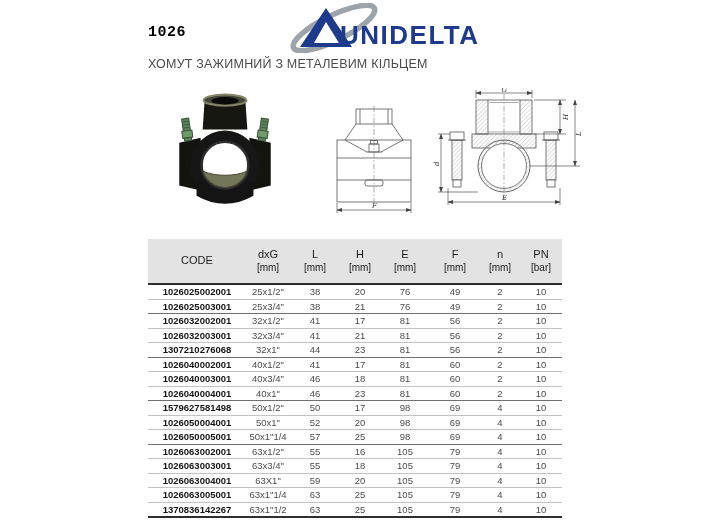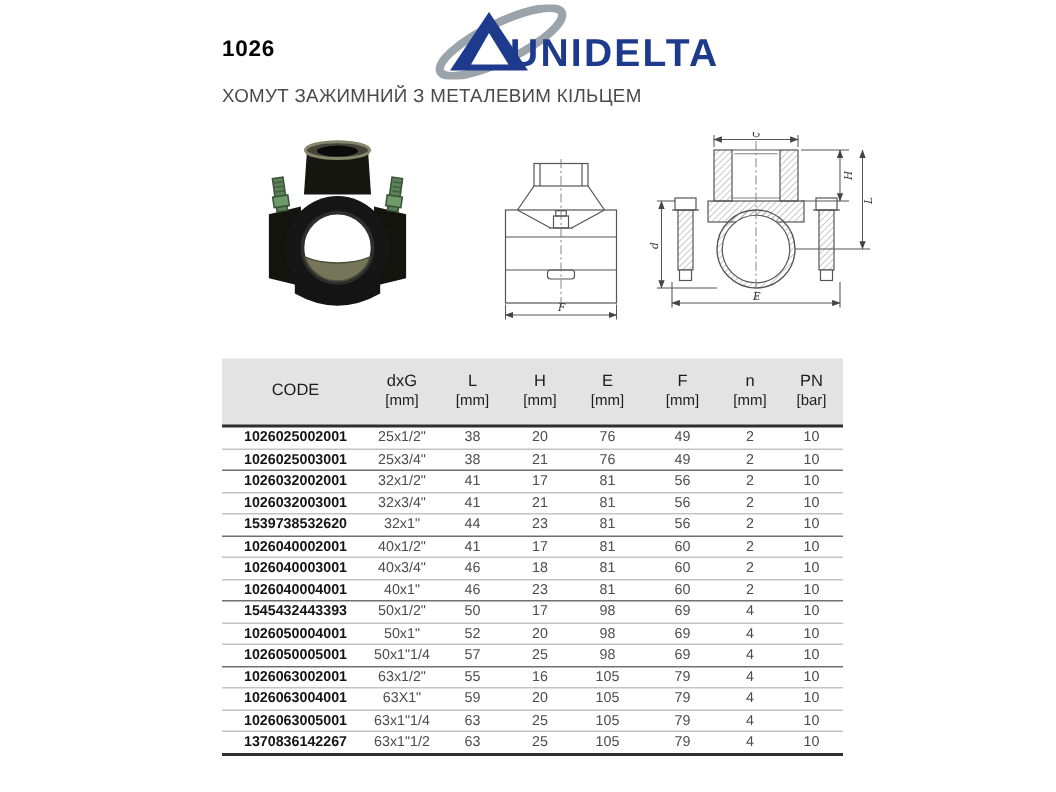--- a/index.html
+++ b/index.html
@@ -4,21 +4,21 @@
 <style>
   html,body{margin:0;padding:0;}
   body{
     width:704px;height:528px;position:relative;overflow:hidden;
     background:#ffffff;
     font-family:"Liberation Sans",sans-serif;
   }
   .abs{position:absolute;}
 
   
-  #product-code{left:148px;top:24px;font-size:15px;font-weight:bold;color:#000;letter-spacing:.5px;}
+  #product-code{left:148px;top:24px;font-size:15px;font-weight:bold;color:#000;letter-spacing:.5px;font-family:Liberation Mono, monospace;}
   #page-title{left:148px;top:57px;font-size:12.5px;color:#4a4a4a;letter-spacing:.2px;}
   #logo{left:286px;top:3px;width:200px;height:50px;}
 
   
   #product-photo{left:174px;top:92px;width:102px;height:124px;}
   #front-view{left:328px;top:106px;width:92px;height:112px;}
   #section-view{left:432px;top:88px;width:150px;height:126px;}
 
   
   #spec-table{
@@ -302,21 +302,21 @@
         <td>1026032003001</td>
         <td>32x3/4"</td>
         <td>41</td>
         <td>21</td>
         <td>81</td>
         <td>56</td>
         <td>2</td>
         <td>10</td>
       </tr>
       <tr>
-        <td>1539738532620</td>
+        <td>1307210276068</td>
         <td>32x1"</td>
         <td>44</td>
         <td>23</td>
         <td>81</td>
         <td>56</td>
         <td>2</td>
         <td>10</td>
       </tr>
       <tr class="group-start">
         <td>1026040002001</td>
@@ -342,21 +342,21 @@
         <td>1026040004001</td>
         <td>40x1"</td>
         <td>46</td>
         <td>23</td>
         <td>81</td>
         <td>60</td>
         <td>2</td>
         <td>10</td>
       </tr>
       <tr class="group-start">
-        <td>1545432443393</td>
+        <td>1579627581498</td>
         <td>50x1/2"</td>
         <td>50</td>
         <td>17</td>
         <td>98</td>
         <td>69</td>
         <td>4</td>
         <td>10</td>
       </tr>
       <tr>
         <td>1026050004001</td>
@@ -382,20 +382,30 @@
         <td>1026063002001</td>
         <td>63x1/2"</td>
         <td>55</td>
         <td>16</td>
         <td>105</td>
         <td>79</td>
         <td>4</td>
         <td>10</td>
       </tr>
       <tr>
+        <td>1026063003001</td>
+        <td>63x3/4"</td>
+        <td>55</td>
+        <td>18</td>
+        <td>105</td>
+        <td>79</td>
+        <td>4</td>
+        <td>10</td>
+      </tr>
+      <tr>
         <td>1026063004001</td>
         <td>63X1"</td>
         <td>59</td>
         <td>20</td>
         <td>105</td>
         <td>79</td>
         <td>4</td>
         <td>10</td>
       </tr>
       <tr>

